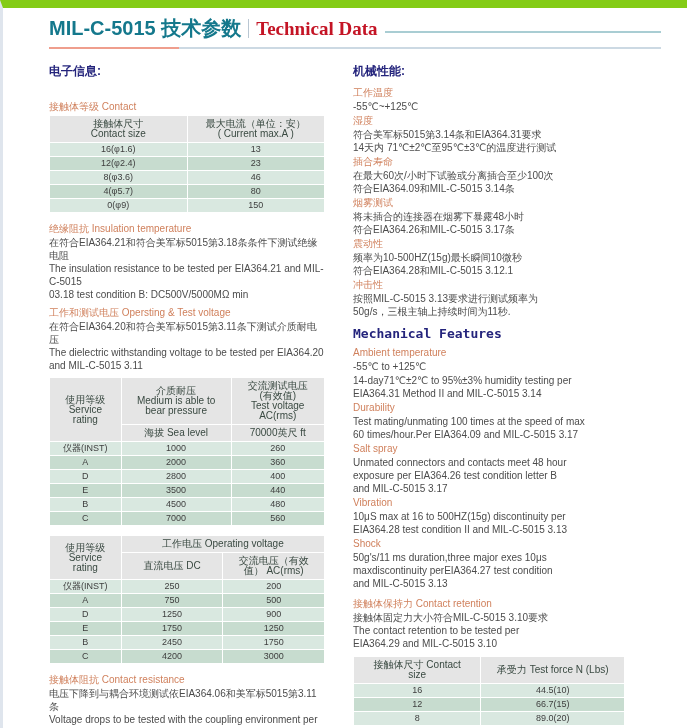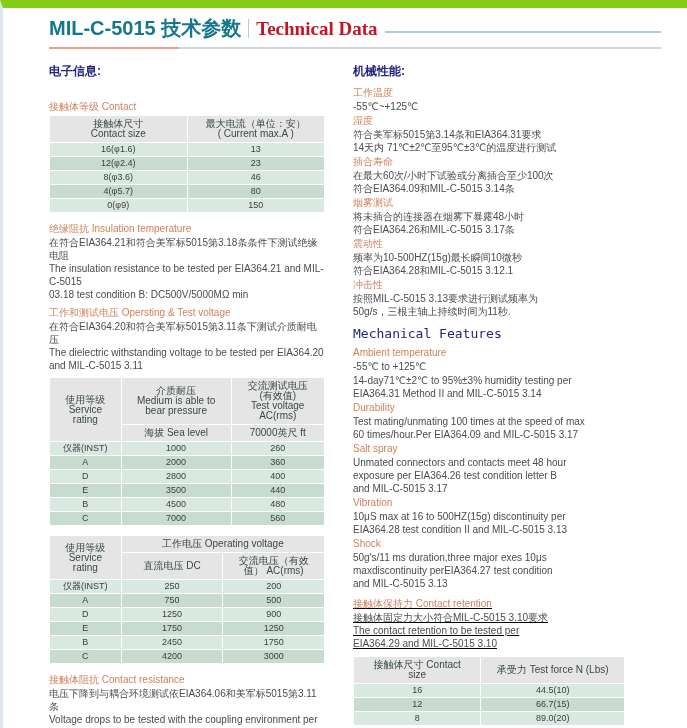--- a/index.html
+++ b/index.html
@@ -16,21 +16,21 @@
   .title-en{font-family:"Liberation Serif","DejaVu Serif",serif;font-size:19px;font-weight:bold;color:#c41425;}
   .header-rule{flex:1;height:2px;background:#a9cdd3;margin-left:8px;align-self:center;margin-top:6px;}
 
   
   .columns{display:flex;margin:10px 0 0 46px;}
   .col-left{width:276px;margin-right:28px;}
   .col-right{width:272px;}
 
   .col-heading{font-size:12px;font-weight:bold;color:#24247c;margin:4px 0 20px 0;}
   .col-right .col-heading{margin-bottom:6px;}
-  .mech-heading{font-family:"DejaVu Sans Mono","Liberation Mono",monospace;font-size:13px;font-weight:normal;
+  .mech-heading{font-family:"DejaVu Sans Mono","Liberation Mono",monospace;font-size:13px;font-weight:bold;
                 color:#24247c;margin:8px 0 5px 0;}
 
   
   .sec{margin:0 0 5px 0;}
   .sec-label{font-size:10px;color:#d0805c;line-height:13px;margin-bottom:1px;}
   .sec-line{font-size:10px;color:#4b4b4b;line-height:13px;}
   .col-right .sec{margin-bottom:1px;}
   .col-right .sec-line{line-height:13px;}
 
   
@@ -292,21 +292,21 @@
             <div class="sec-line">EIA364.28 test condition II and MIL-C-5015 3.13</div>
           </div>
           <div class="sec">
             <div class="sec-label">Shock</div>
             <div class="sec-line">50g's/11 ms duration,three major exes 10μs</div>
             <div class="sec-line">maxdiscontinuity perEIA364.27 test condition</div>
             <div class="sec-line">and MIL-C-5015 3.13</div>
           </div>
         </div>
 
-      <div class="sec" style="margin-top:7px;text-decoration:underline;">
+      <div class="sec" style="margin-top:7px;">
         <div class="sec-label">接触体保持力  Contact retention</div>
         <div class="sec-line">接触体固定力大小符合MIL-C-5015 3.10要求</div>
         <div class="sec-line">The contact retention to be tested per</div>
         <div class="sec-line">EIA364.29 and MIL-C-5015 3.10</div>
       </div>
 
       <table class="t t5">
         <colgroup>
             <col style="width:47%">
             <col style="width:53%">

